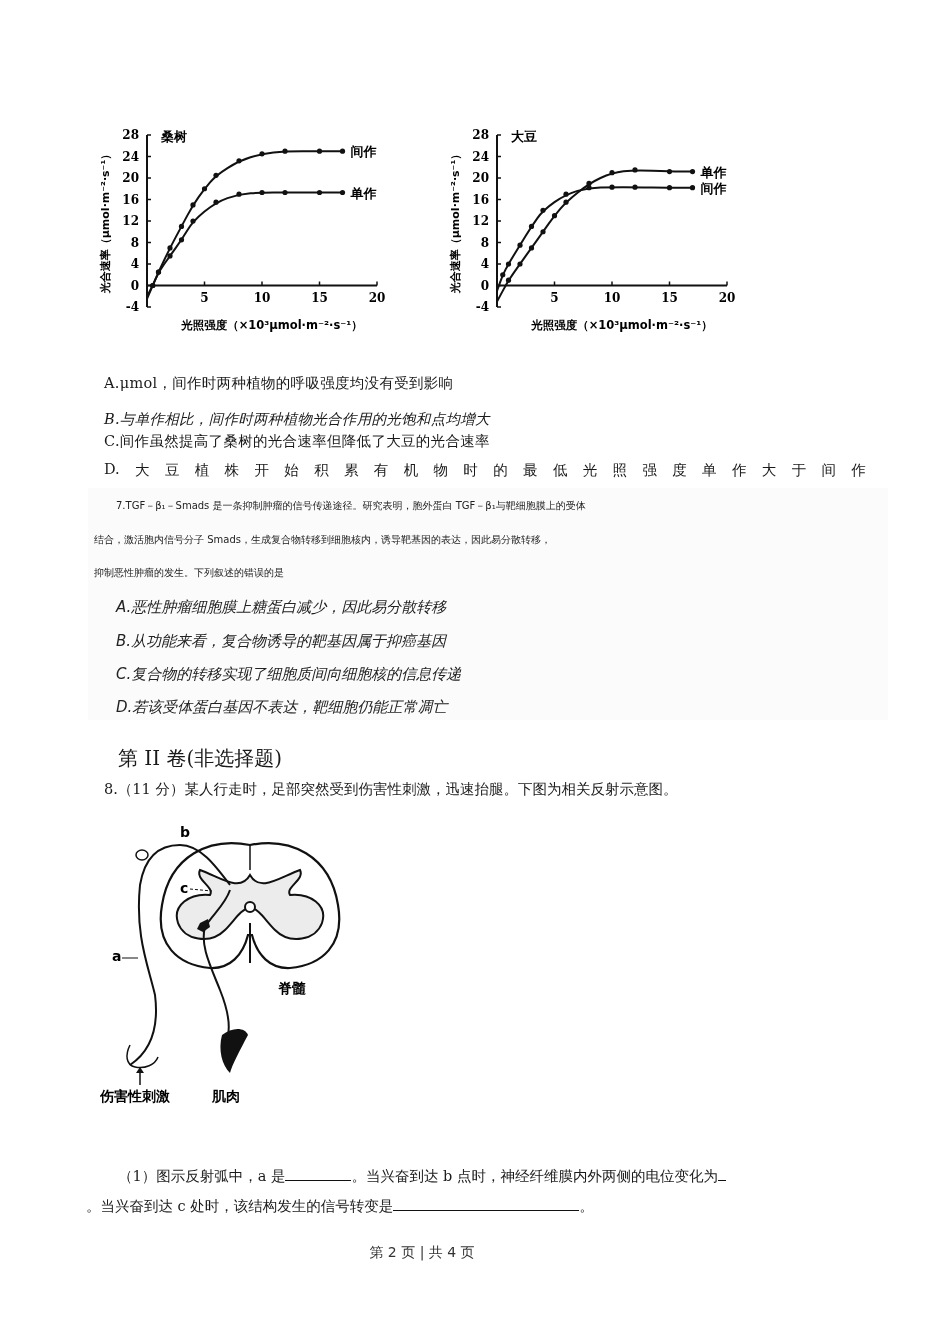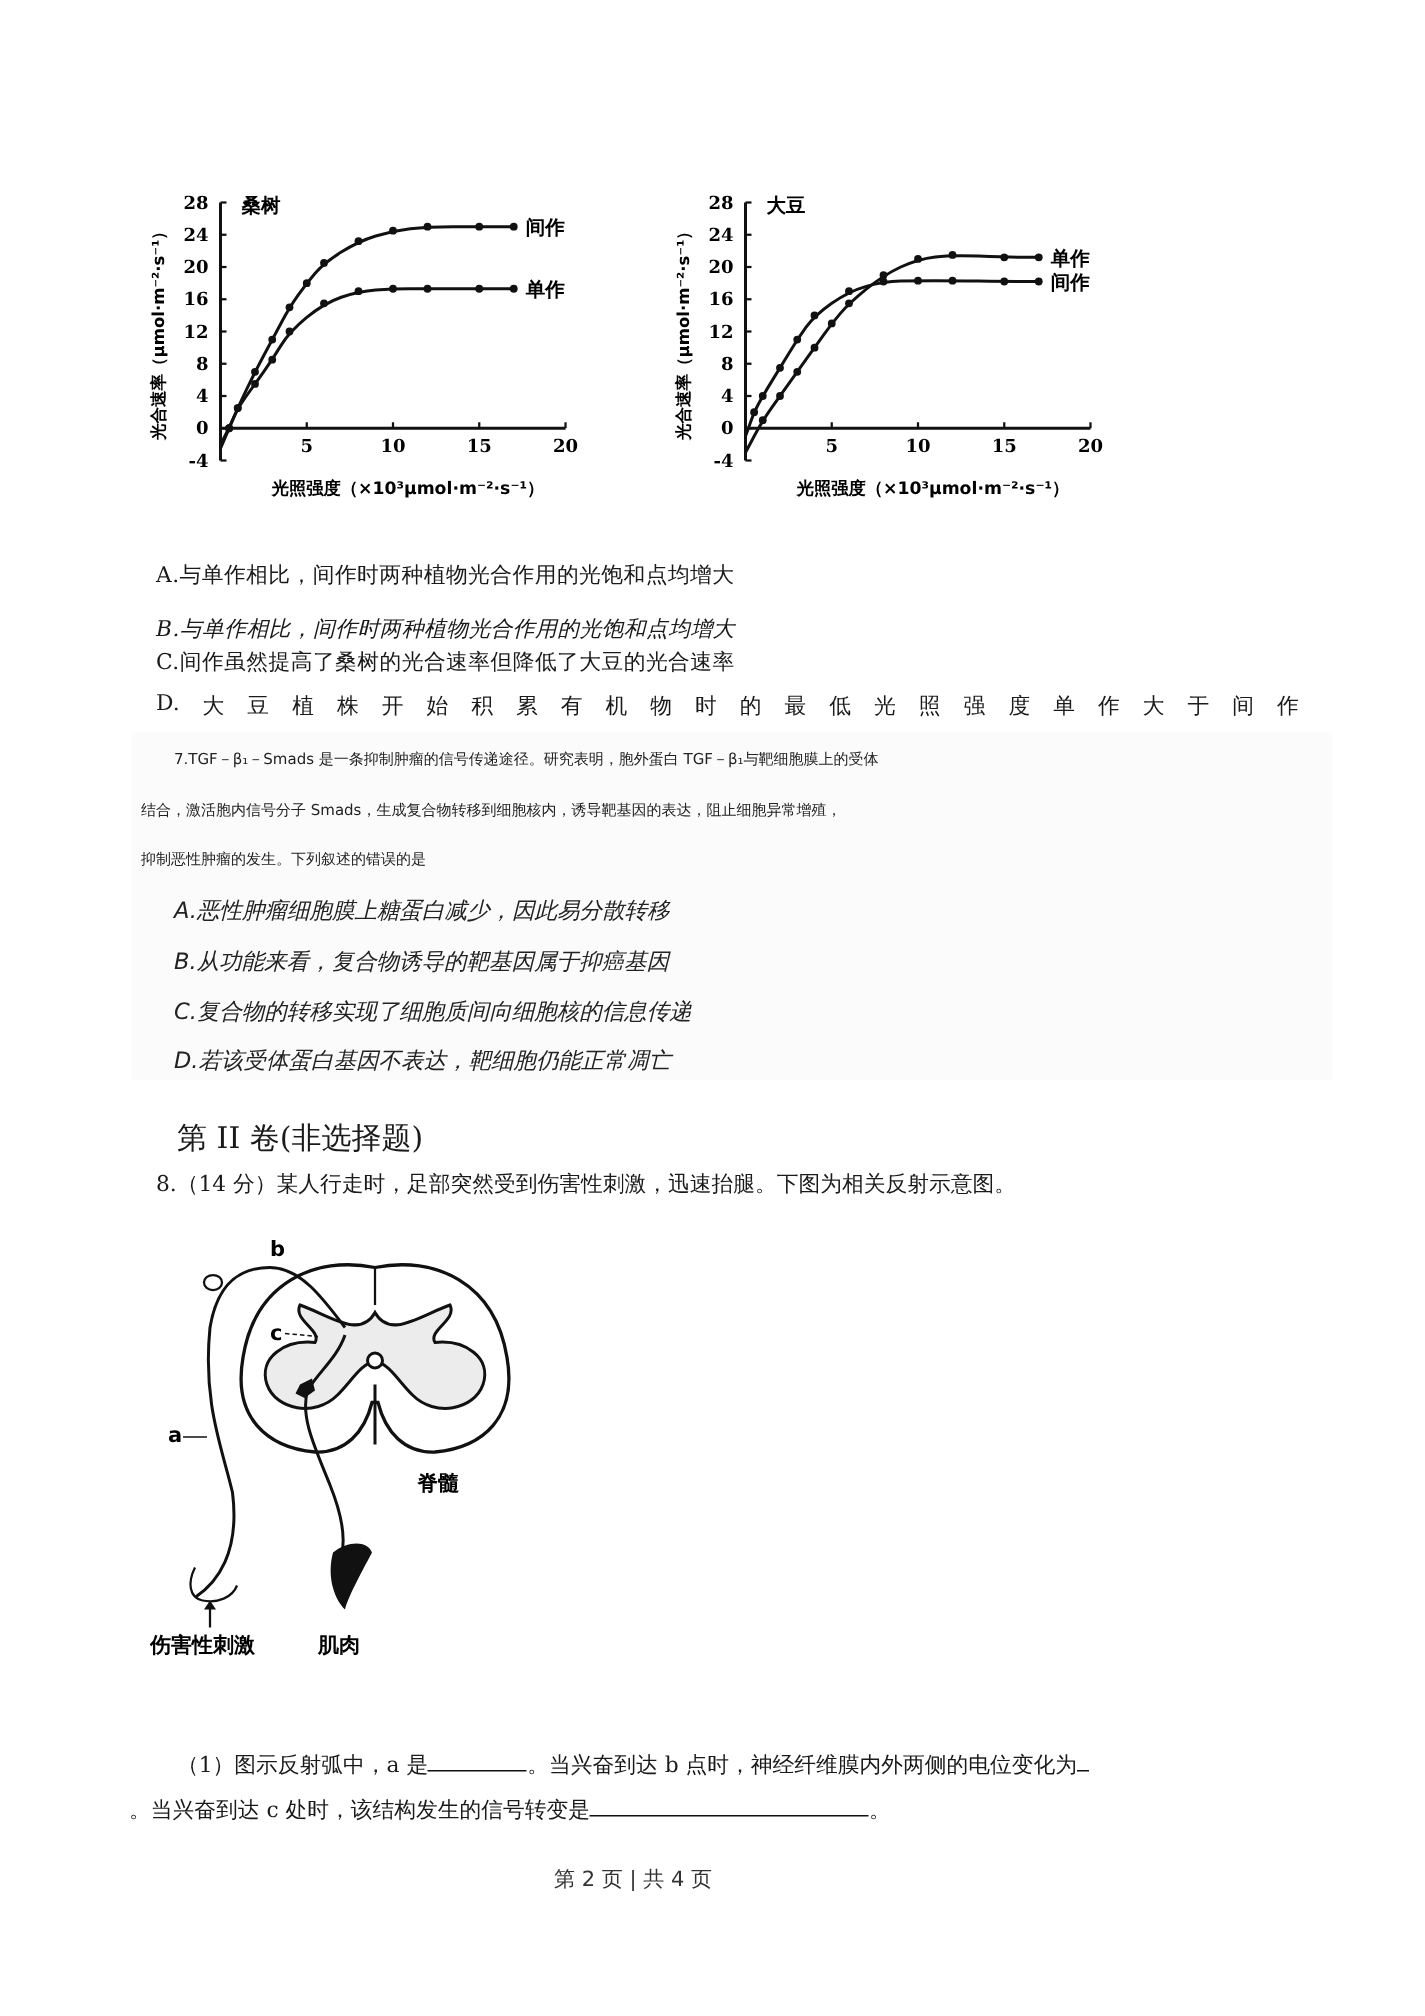--- a/index.html
+++ b/index.html
@@ -142,21 +142,21 @@
       <circle cx="121" cy="69.125" r="2.6" fill="#111"></circle>
       <circle cx="144" cy="62.675" r="2.6" fill="#111"></circle>
       <circle cx="167" cy="62.1375" r="2.6" fill="#111"></circle>
       <circle cx="190" cy="62.1375" r="2.6" fill="#111"></circle>
       <circle cx="224.5" cy="62.675" r="2.6" fill="#111"></circle>
       <circle cx="247.5" cy="62.675" r="2.6" fill="#111"></circle>
       <text x="255.5" y="67.675" font-size="13" font-weight="bold" font-family="DejaVu Sans, sans-serif">间作</text>
     </svg>
 </div>
 
-<div class="opt" style="top:374px;">A.与单作相比，间作时两种植物光合作用的光饱和点均增大</div>
+<div class="opt" style="top:374px;">A.μmol，间作时两种植物的呼吸强度均没有受到影响</div>
 <div class="opt" style="top:410px;font-style:italic;">B.与单作相比，间作时两种植物光合作用的光饱和点均增大</div>
 <div class="opt" style="top:432px;">C.间作虽然提高了桑树的光合速率但降低了大豆的光合速率</div>
 <div class="optD" id="optD" style="top:461px;">
     <span>D.</span>
     <span>大</span>
     <span>豆</span>
     <span>植</span>
     <span>株</span>
     <span>开</span>
     <span>始</span>
@@ -176,29 +176,29 @@
     <span>单</span>
     <span>作</span>
     <span>大</span>
     <span>于</span>
     <span>间</span>
     <span>作</span>
   </div>
 
 <div class="q7box"></div>
 <div class="q7" style="left:116px;top:499px;">7.TGF－β₁－Smads 是一条抑制肿瘤的信号传递途径。研究表明，胞外蛋白 TGF－β₁与靶细胞膜上的受体</div>
-<div class="q7" style="left:94px;top:533px;">结合，激活胞内信号分子 Smads，生成复合物转移到细胞核内，诱导靶基因的表达，阻止细胞异常增殖，</div>
+<div class="q7" style="left:94px;top:533px;">结合，激活胞内信号分子 Smads，生成复合物转移到细胞核内，诱导靶基因的表达，因此易分散转移，</div>
 <div class="q7" style="left:94px;top:566px;">抑制恶性肿瘤的发生。下列叙述的错误的是</div>
 <div class="q7opt" style="top:598px;">A.恶性肿瘤细胞膜上糖蛋白减少，因此易分散转移</div>
 <div class="q7opt" style="top:632px;">B.从功能来看，复合物诱导的靶基因属于抑癌基因</div>
 <div class="q7opt" style="top:665px;">C.复合物的转移实现了细胞质间向细胞核的信息传递</div>
 <div class="q7opt" style="top:698px;">D.若该受体蛋白基因不表达，靶细胞仍能正常凋亡</div>
 
 <div class="section">第 II 卷(非选择题)</div>
-<div class="q8">8.（14 分）某人行走时，足部突然受到伤害性刺激，迅速抬腿。下图为相关反射示意图。</div>
+<div class="q8">8.（11 分）某人行走时，足部突然受到伤害性刺激，迅速抬腿。下图为相关反射示意图。</div>
 
 <div class="diagram">
   <svg width="300" height="300" viewBox="0 0 300 300">
 
     <path d="M150,30 C110,22 70,40 62,90 C55,130 78,150 110,153 C130,154 143,140 148,120 L152,120 C157,140 170,154 190,153 C222,150 245,130 238,90 C230,40 190,22 150,30 Z" fill="none" stroke="#111" stroke-width="2.2"></path>
 
     <path d="M150,60 C140,78 120,62 100,55 C95,65 115,72 110,80 C90,78 72,90 78,108 C84,125 110,130 125,115 C135,105 140,95 150,92 C160,95 165,105 175,115 C190,130 216,125 222,108 C228,90 210,78 190,80 C185,72 205,65 200,55 C180,62 160,78 150,60 Z" fill="#ececec" stroke="#111" stroke-width="2"></path>
 
     <circle cx="150" cy="92" r="5" fill="#fff" stroke="#111" stroke-width="2"></circle>
     <line x1="150" y1="30" x2="150" y2="55" stroke="#111" stroke-width="1.5"></line>

